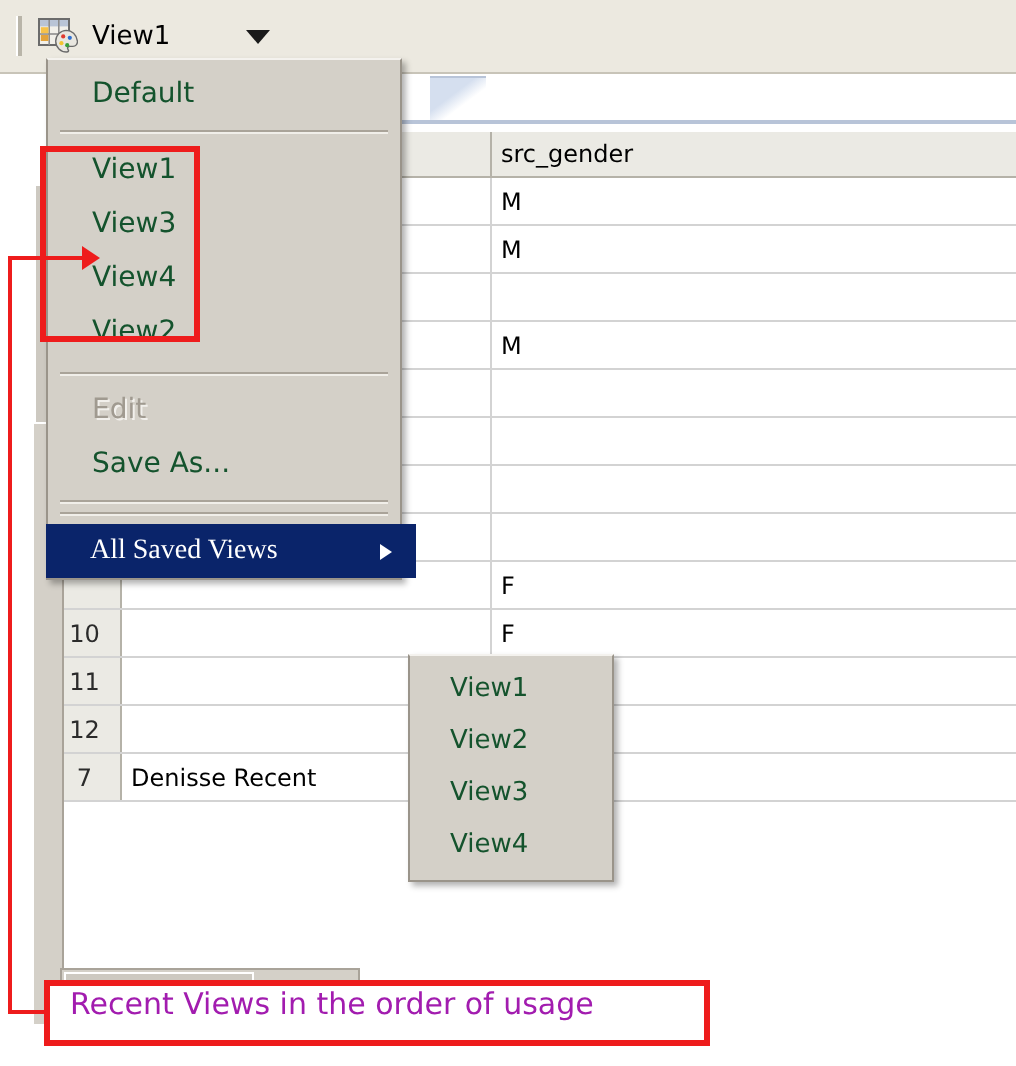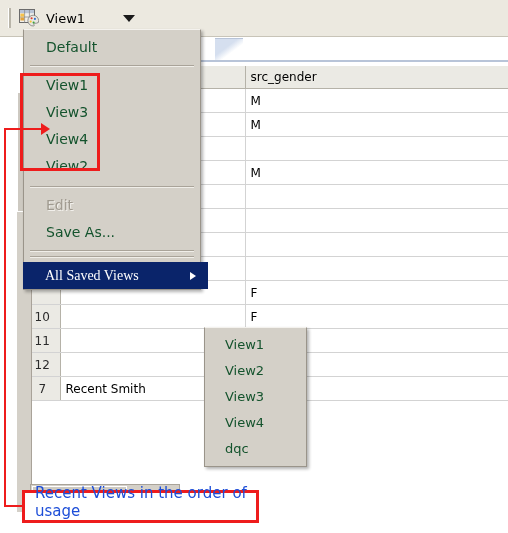--- a/index.html
+++ b/index.html
@@ -270,29 +270,29 @@
     height: 26px;
     line-height: 26px;
     padding-left: 20px;
     font-size: 13px;
   }
 
   
   #annot-caption {
     position: absolute;
     left: 22px; top: 490px;
-    width: 237px; height: 33px;
+    width: 333px; height: 33px;
     border: 3px solid #ee1c1c;
     background: #ffffff;
     box-sizing: border-box;
     display: flex;
-    align-items: flex-end;
+    align-items: flex-start;
     padding-left: 10px;
     font-size: 15px;
-    color: #1d4ed8;
+    color: #a21caf;
   }
   #annot-vline {
     position: absolute;
     left: 4px; top: 128px;
     width: 2px; height: 378px;
     background: #ee1c1c;
   }
   #annot-hline-bottom {
     position: absolute;
     left: 4px; top: 505px;
@@ -398,21 +398,21 @@
             <td></td>
             <td></td>
           </tr>
         <tr>
             <td class="rownum">12</td>
             <td></td>
             <td>F</td>
           </tr>
         <tr>
             <td class="rownum">7</td>
-            <td>Recent Smith</td>
+            <td>Denisse Recent</td>
             <td>F</td>
           </tr>
       </tbody>
     </table>
   </div>
 
   <div id="editor-left-rail">
     <div class="thumb"></div>
   </div>
 
@@ -473,21 +473,20 @@
   </div>
 </div>
 
 <div id="recent-views-box"></div>
 
 <div id="saved-views-submenu">
   <div class="menu-item">View1</div>
   <div class="menu-item">View2</div>
   <div class="menu-item">View3</div>
   <div class="menu-item">View4</div>
-  <div class="menu-item">dqc</div>
 </div>
 
 <div id="annot-vline"></div>
 <div id="annot-hline-top"></div>
 <div id="annot-hline-bottom"></div>
 <div id="annot-arrowhead"></div>
 <div id="annot-caption">
   <span>Recent Views in the order of usage</span>
 </div>
 

